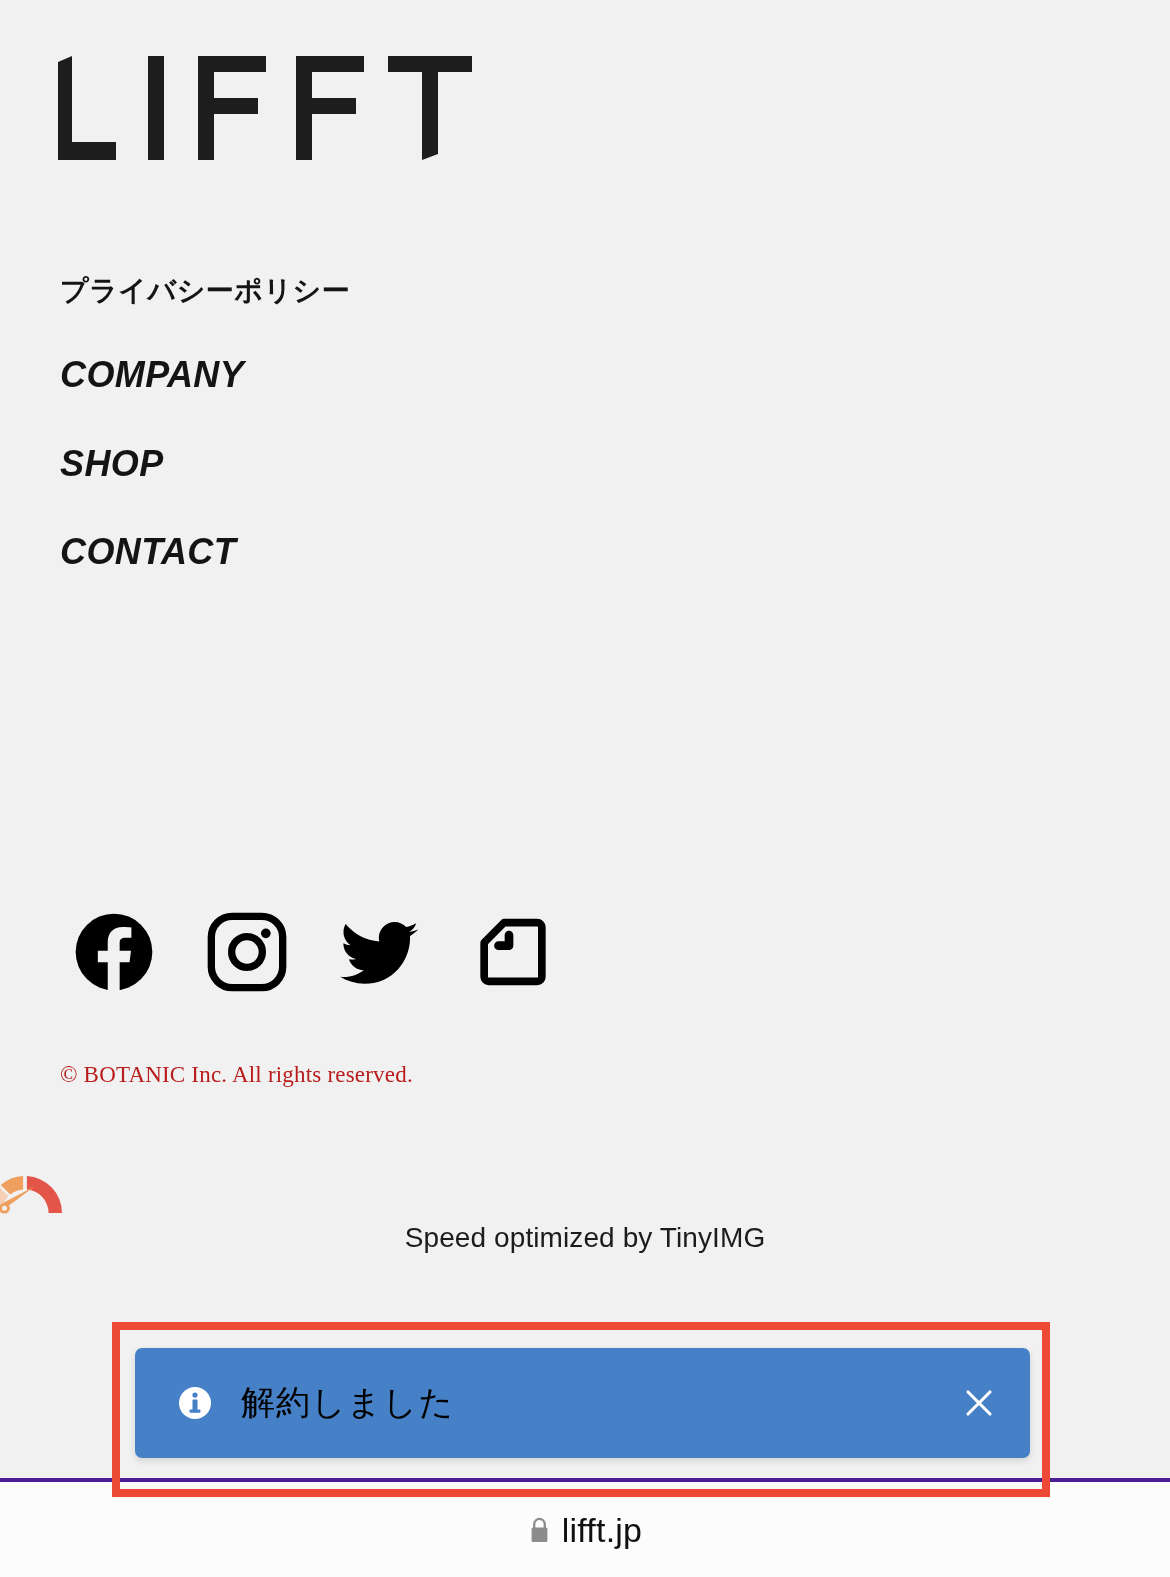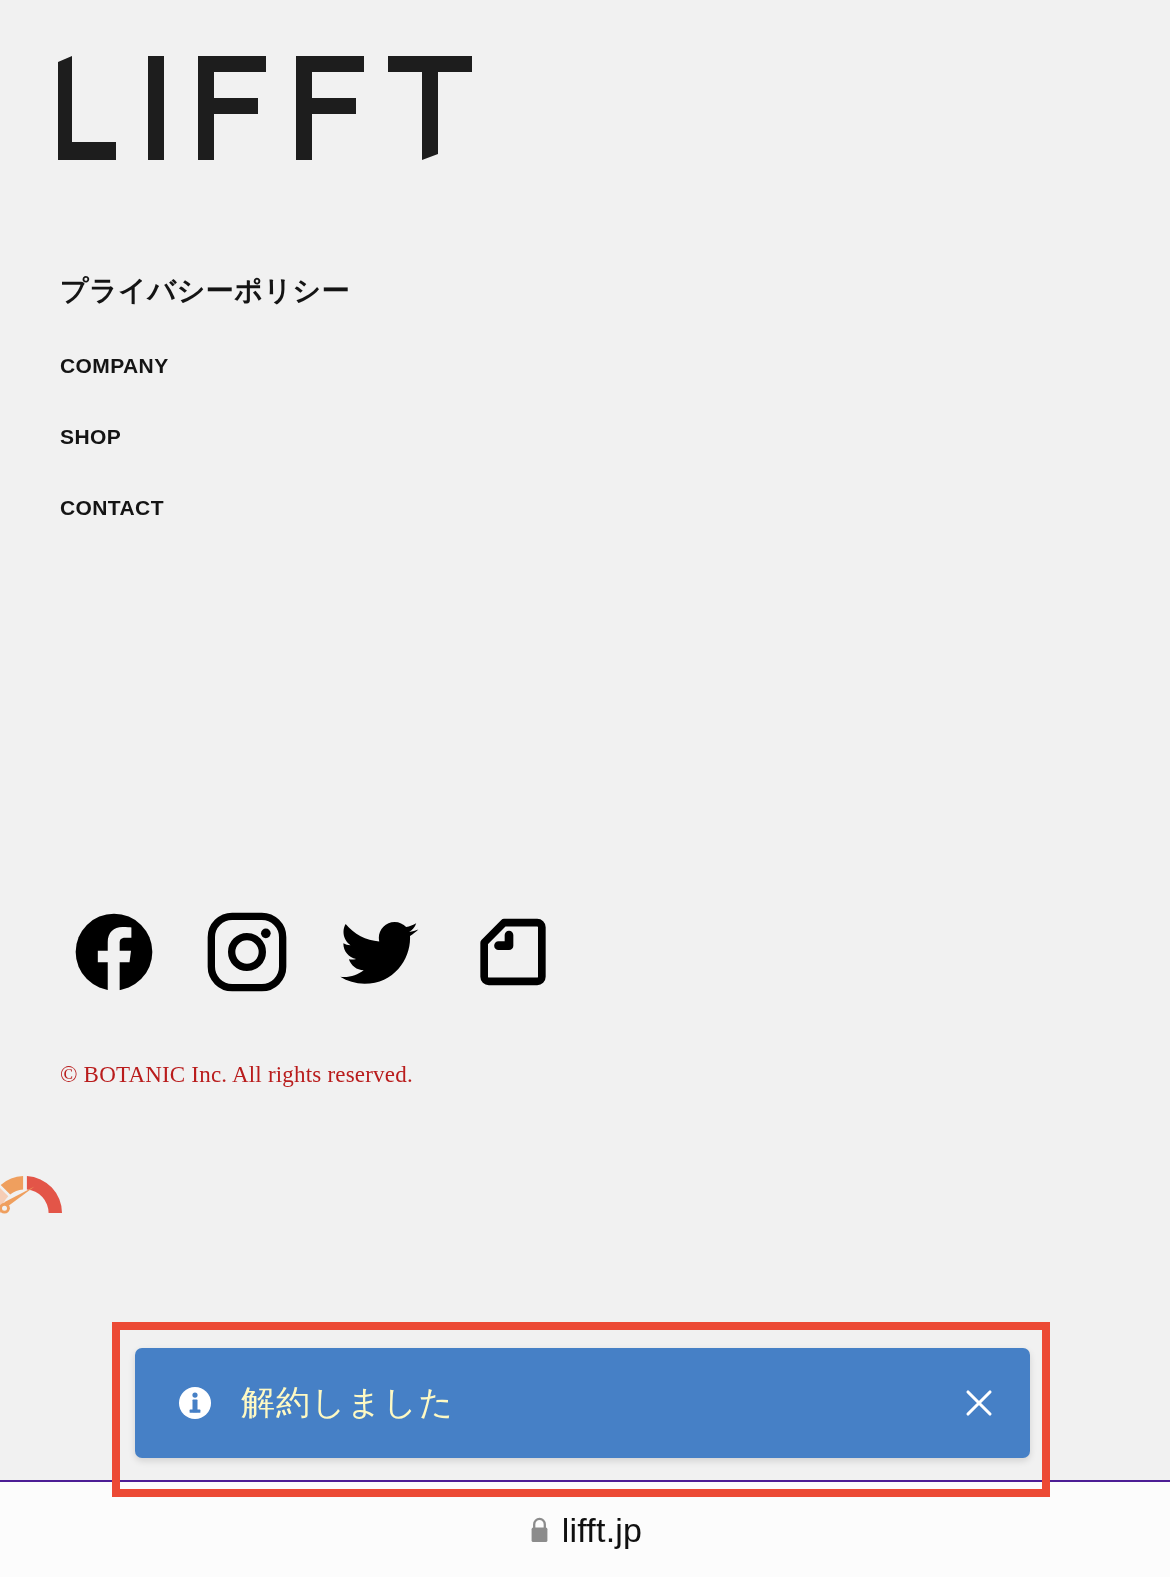--- a/index.html
+++ b/index.html
@@ -17,21 +17,21 @@
   }
 
   
   #page {
     position: absolute;
     left: 0;
     top: 0;
     width: 1170px;
     height: 1482px;
     background: #f1f1f1;
-    border-bottom: 2px solid #4c1d95;
+    border-bottom: 4px solid #4c1d95;
     box-sizing: border-box;
     overflow: hidden;
   }
 
   
   #brand-logo {
     position: absolute;
     left: 58px;
     top: 50px;
     width: 430px;
@@ -53,22 +53,23 @@
     font-weight: bold;
     margin-bottom: 47px;
     line-height: 1.15;
     white-space: nowrap;
   }
   .nav-item.jp {
     font-size: 28px;
     letter-spacing: 0.5px;
   }
   .nav-item.en {
-    font-size: 21px;
+    font-size: 36px;
     letter-spacing: 0.4px;
+    font-style: italic;
   }
 
   
   #social-row {
     position: absolute;
     left: 74px;
     top: 912px;
     display: flex;
     align-items: center;
     gap: 53px;
@@ -153,21 +154,21 @@
   #toast-info-icon {
     width: 32px;
     height: 32px;
     flex: 0 0 32px;
     line-height: 0;
   }
   #toast-info-icon svg { display: block; width: 100%; height: 100%; }
   #toast-message {
     flex: 1 1 auto;
     margin-left: 30px;
-    color: #fef9c3;
+    color: #000000;
     font-size: 34px;
     letter-spacing: 1px;
     line-height: 1.1;
     white-space: nowrap;
   }
   #toast-close {
     flex: 0 0 auto;
     width: 46px;
     height: 46px;
     background: none;
@@ -275,20 +276,21 @@
 
         <path d="M12.7 17.9 A37 37 0 0 1 35.1 9.05 L35.1 22.5 A23.6 23.6 0 0 0 22.2 27.4 Z" fill="#ef9f5e"></path>
 
         <path d="M38.9 9.05 A37 37 0 0 1 74 46 L60.6 46 A23.6 23.6 0 0 0 38.9 22.5 Z" fill="#e35548"></path>
 
         <path d="M46.5 19.5 L19.6 39.4 L16.2 35.2 Z" fill="#ef9f5e"></path>
         <circle cx="16.5" cy="41.2" r="5.4" fill="#ef9f5e"></circle>
         <circle cx="16.5" cy="41.2" r="2.5" fill="#f1f1f1"></circle>
       </svg>
     </div>
+    <div id="tinyimg-text">Speed optimized by TinyIMG</div>
   </div>
 
   <div id="toast" role="status">
     <span id="toast-info-icon">
       <svg viewBox="0 0 32 32" xmlns="http://www.w3.org/2000/svg" aria-hidden="true">
         <circle cx="16" cy="16" r="16" fill="#ffffff"></circle>
         <circle cx="16" cy="8.1" r="2.6" fill="#4680c6"></circle>
         <rect x="13.5" y="12.6" width="5" height="12.6" rx="0.6" fill="#4680c6"></rect>
         <rect x="10.6" y="22.6" width="10.8" height="3.2" rx="0.6" fill="#4680c6"></rect>
       </svg>

